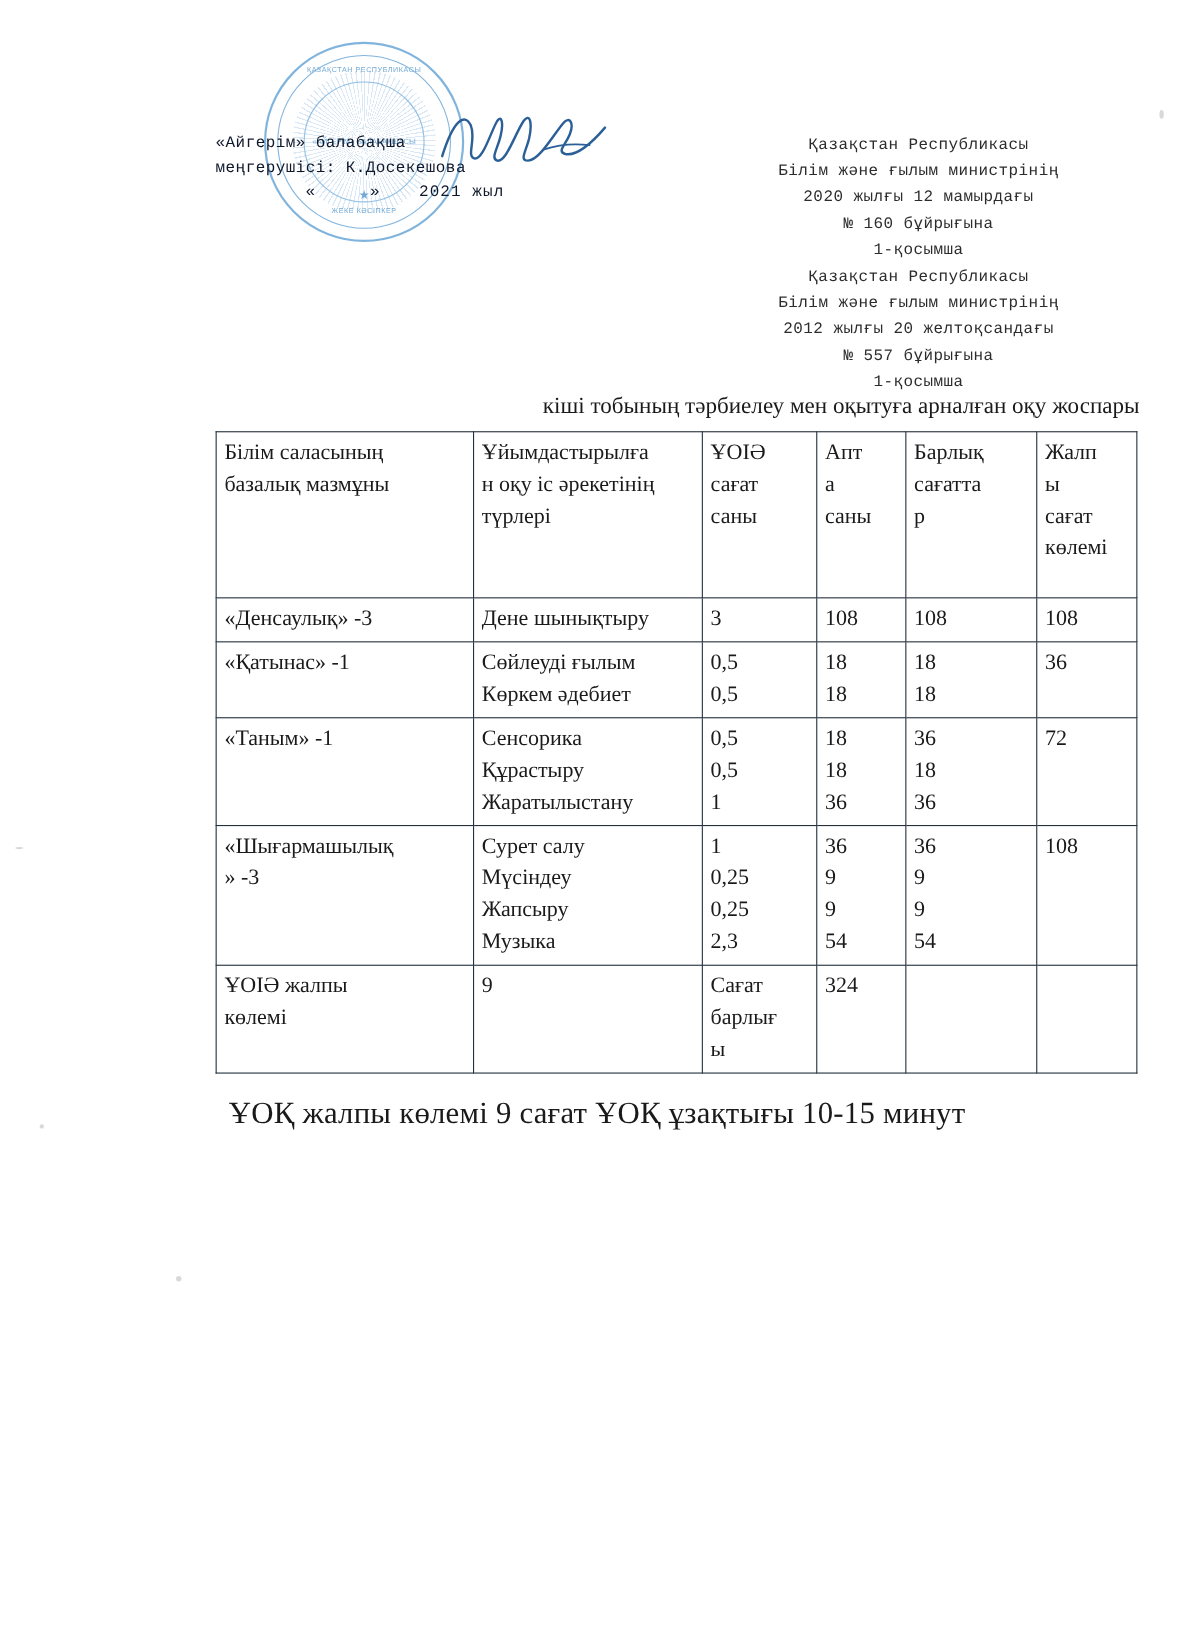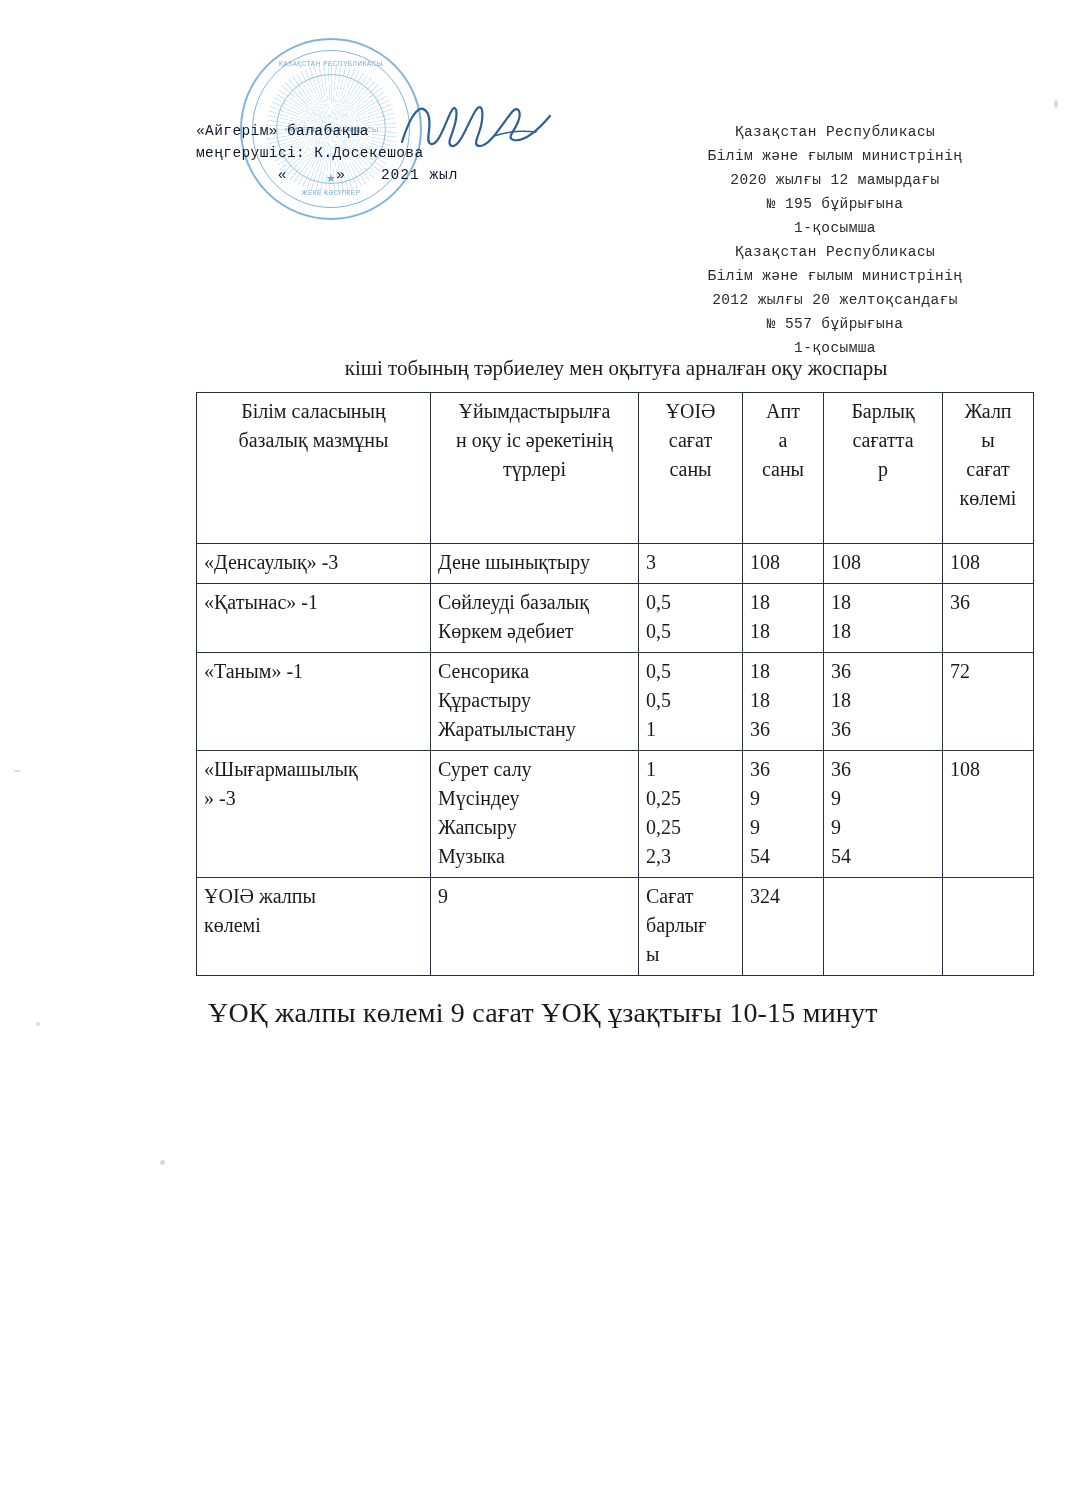--- a/index.html
+++ b/index.html
@@ -146,21 +146,21 @@
   .ref-block .ln { white-space: nowrap; }
 
   
   .doc-title {
     position: absolute;
     left: 196px;
     top: 355px;
     width: 840px;
     font-size: 21px;
     line-height: 26px;
-    text-align: center;
+    text-align: right;
   }
 
   
   .plan-table {
     position: absolute;
     left: 196px;
     top: 392px;
     width: 837px;
     border-collapse: collapse;
     table-layout: fixed;
@@ -176,21 +176,20 @@
 
   .plan-table th, .plan-table td {
     border: 1.6px solid #24313c;
     vertical-align: top;
     padding: 4px 7px 6px 7px;
     font-weight: normal;
     text-align: left;
   }
   .plan-table thead th {
     height: 140px;
-    text-align: center;
   }
   .cellwrap { display: block; }
   .cellwrap span { display: block; }
 
   
   .footer-note {
     position: absolute;
     left: 208px;
     top: 1000px;
     font-size: 28px;
@@ -236,21 +235,21 @@
       <span class="q1">«</span>
       <span class="q2">»</span>
       <span>2021  жыл</span>
     </div>
   </div>
 
   <div class="ref-block">
     <div class="ln">Қазақстан  Республикасы</div>
     <div class="ln">Білім  және  ғылым  министрінің</div>
     <div class="ln">2020  жылғы  12  мамырдағы</div>
-    <div class="ln">№ 195  бұйрығына</div>
+    <div class="ln">№ 160  бұйрығына</div>
     <div class="ln">1-қосымша</div>
     <div class="ln">Қазақстан  Республикасы</div>
     <div class="ln">Білім  және  ғылым  министрінің</div>
     <div class="ln">2012  жылғы  20  желтоқсандағы</div>
     <div class="ln">№ 557  бұйрығына</div>
     <div class="ln">1-қосымша</div>
   </div>
 </div>
 
 <div class="doc-title">кіші тобының тәрбиелеу мен оқытуға арналған оқу жоспары</div>
@@ -346,21 +345,21 @@
     </tr>
 
     <tr>
       <td>
         <span class="cellwrap">
             <span>«Қатынас» -1</span>
           </span>
       </td>
       <td>
         <span class="cellwrap">
-          <span>Сөйлеуді базалық</span>
+          <span>Сөйлеуді ғылым</span>
           <span>Көркем әдебиет</span>
         </span>
       </td>
       <td>
         <span class="cellwrap">
           <span>0,5</span>
           <span>0,5</span>
         </span>
       </td>
       <td>

